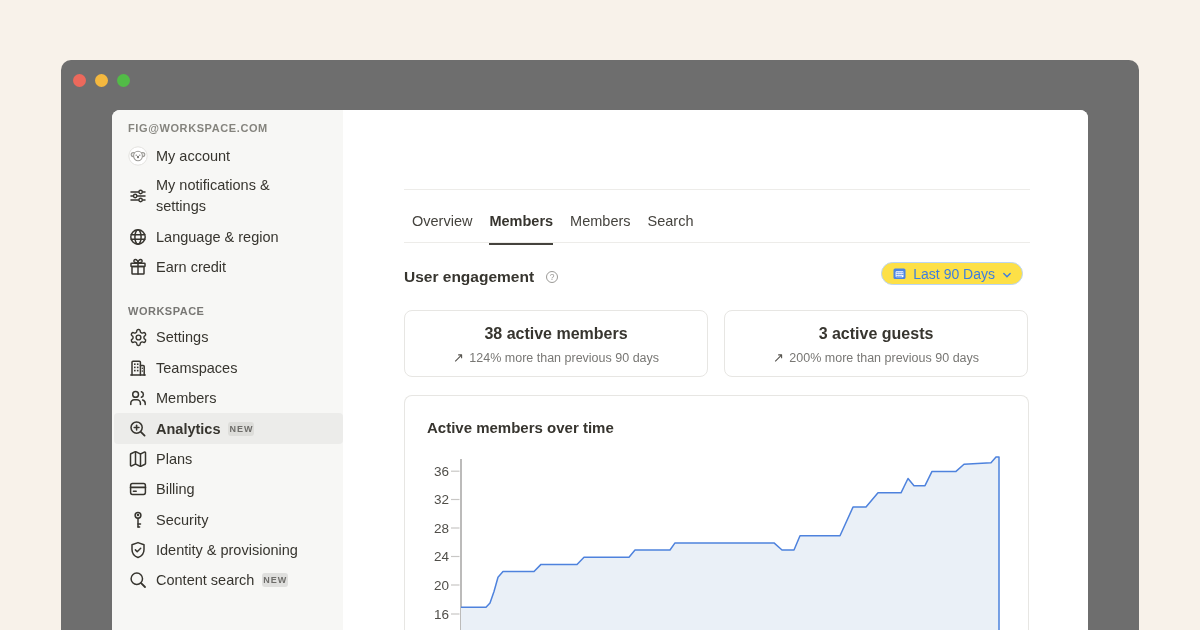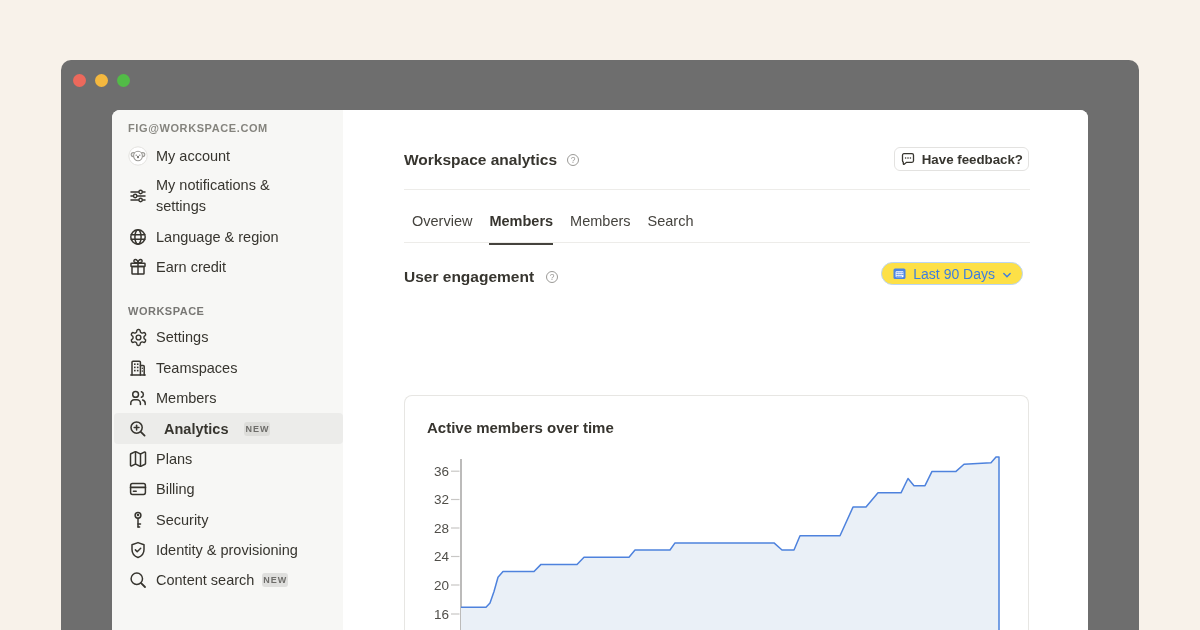--- a/index.html
+++ b/index.html
@@ -8,21 +8,21 @@
   .window { position:absolute; left:61px; top:60px; width:1078px; height:600px;
     background:#6E6E6E; border-radius:10px; }
   .dot { position:absolute; top:14px; width:13px; height:13px; border-radius:50%; }
   .panel { position:absolute; left:51px; top:50px; width:976px; height:550px;
     background:#FFFFFF; border-radius:8px 8px 0 0; overflow:hidden; display:flex; }
   .sidebar { width:231px; height:100%; background:#F7F7F5; flex:none; padding:12px 8px 0 16px; }
   .acctlabel { font-size:11px; font-weight:bold; letter-spacing:0.6px; color:#85847E; margin:0 0 6px 0; line-height:13px; }
   .wslabel { font-size:11px; font-weight:bold; letter-spacing:0.5px; color:#787774; margin:23px 0 4px 0; line-height:13px; }
   .srow { display:flex; align-items:center; height:30.4px; color:#37352F; font-size:14.5px; position:relative; }
   .srow .ic { width:20px; height:20px; flex:none; margin-right:8px; display:flex; align-items:center; justify-content:center; }
-  .srow.sel { background:#ECECEA; border-radius:4px; margin-left:-14px; padding-left:14px; margin-right:-8px; font-weight:bold;gap:8px; }
+  .srow.sel { background:#ECECEA; border-radius:4px; margin-left:-14px; padding-left:14px; margin-right:-8px; font-weight:bold; }
   .srow.tall { height:50px; align-items:center; }
   .srow .lbl2 { line-height:21px; }
   .badge { font-size:9px; font-weight:bold; letter-spacing:1px; color:#6E6D6A; background:#DFDFDD;
     border-radius:3px; padding:2px 1px; margin-left:8px; }
   .srow.sel .badge { background:#DDDDDA; }
   .main { flex:1; position:relative; background:#fff; }
   .hrow { position:absolute; left:61px; top:38px; width:625px; height:23px; }
   .h1 { position:absolute; left:0; top:0; font-size:15.5px; font-weight:bold; color:#37352F; line-height:23px; }
   .qcirc { display:inline-block; width:12px; height:12px; border:1px solid #9B9A97; border-radius:50%;
     color:#9B9A97; font-size:8.5px; line-height:10px; text-align:center; vertical-align:2px; margin-left:10px; font-weight:normal;}
@@ -196,29 +196,20 @@
         <div class="srow"><span class="ic" id="ic-search">
             <svg width="20" height="20" viewBox="0 0 20 20">
               <g fill="none" stroke="#37352F" stroke-width="1.5" stroke-linecap="round" stroke-linejoin="round">
                 <circle cx="8.8" cy="8.8" r="5.7"></circle>
                 <line x1="13.1" y1="13.1" x2="17" y2="17" stroke-width="1.8"></line>
               </g>
             </svg>
           </span>Content search<span class="badge">NEW</span></div>
       </div>
       <div class="main">
-        <div class="hrow">
-          <div class="h1">Workspace analytics<span class="qcirc">?</span></div>
-          <div class="fbbtn"><svg width="16" height="16" viewBox="0 0 16 16">
-              <path d="M2.5 4.2 C2.5 3.3 3.2 2.7 4 2.7 H12 C12.9 2.7 13.5 3.3 13.5 4.2 V9.8 C13.5 10.7 12.9 11.3 12 11.3 H6.5 L4.2 13.2 C3.8 13.5 3.3 13.3 3.3 12.8 V11.2 C2.8 11 2.5 10.4 2.5 9.8 Z" fill="none" stroke="#37352F" stroke-width="1.3"></path>
-              <circle cx="5.6" cy="7" r="0.8" fill="#37352F"></circle>
-              <circle cx="8" cy="7" r="0.8" fill="#37352F"></circle>
-              <circle cx="10.4" cy="7" r="0.8" fill="#37352F"></circle>
-            </svg>Have feedback?</div>
-        </div>
         <div class="divider" style="top:79px;"></div>
         <div class="tabs">
           <div class="tab">Overview</div>
           <div class="tab sel">Members</div>
           <div class="tab">Members</div>
           <div class="tab">Search</div>
         </div>
         <div class="divider" style="top:132px;"></div>
         <div class="h2row">
           <div class="h2">User engagement<span class="qcirc" style="margin-left:12px;">?</span></div>
@@ -234,20 +225,30 @@
                 <rect x="6.4" y="8" width="1.3" height="1.1"></rect>
                 <rect x="8.3" y="8" width="1.3" height="1.1"></rect>
                 <rect x="10.2" y="8" width="1.3" height="1.1"></rect>
                 <rect x="4.5" y="9.8" width="1.3" height="1.1"></rect>
                 <rect x="6.4" y="9.8" width="1.3" height="1.1"></rect>
                 <rect x="8.3" y="9.8" width="1.3" height="1.1"></rect>
               </g>
             </svg>Last 90 Days<svg width="12" height="12" viewBox="0 0 12 12" style="margin:2px 0 0 6px;">
               <path d="M2.8 4.5 L6 7.7 L9.2 4.5" fill="none" stroke="#3E7EE0" stroke-width="1.4" stroke-linecap="round"></path>
             </svg></div>
+        </div>
+        <div class="cards">
+          <div class="card">
+            <div class="big">38 active members</div>
+            <div class="sub"><span class="arr">↗</span> 124% more than previous 90 days</div>
+          </div>
+          <div class="card">
+            <div class="big">3 active guests</div>
+            <div class="sub"><span class="arr">↗</span> 200% more than previous 90 days</div>
+          </div>
         </div>
         <div class="chartcard">
           <div class="charttitle">Active members over time</div>
           <svg id="chart" width="623" height="229" viewBox="0 0 623 229" style="position:absolute; left:0; top:50px;">
             <line x1="56" y1="13" x2="56" y2="229" stroke="#8F8E8C" stroke-width="1.2"></line>
             <text x="44" y="29.69999999999999" font-size="13.5" fill="#504E49" text-anchor="end" font-family="Liberation Sans, sans-serif">36</text>
             <line x1="46" y1="25.19999999999999" x2="54.5" y2="25.19999999999999" stroke="#C8C7C5" stroke-width="1.2"></line>
             <text x="44" y="58" font-size="13.5" fill="#504E49" text-anchor="end" font-family="Liberation Sans, sans-serif">32</text>
             <line x1="46" y1="53.5" x2="54.5" y2="53.5" stroke="#C8C7C5" stroke-width="1.2"></line>
             <text x="44" y="86.5" font-size="13.5" fill="#504E49" text-anchor="end" font-family="Liberation Sans, sans-serif">28</text>

